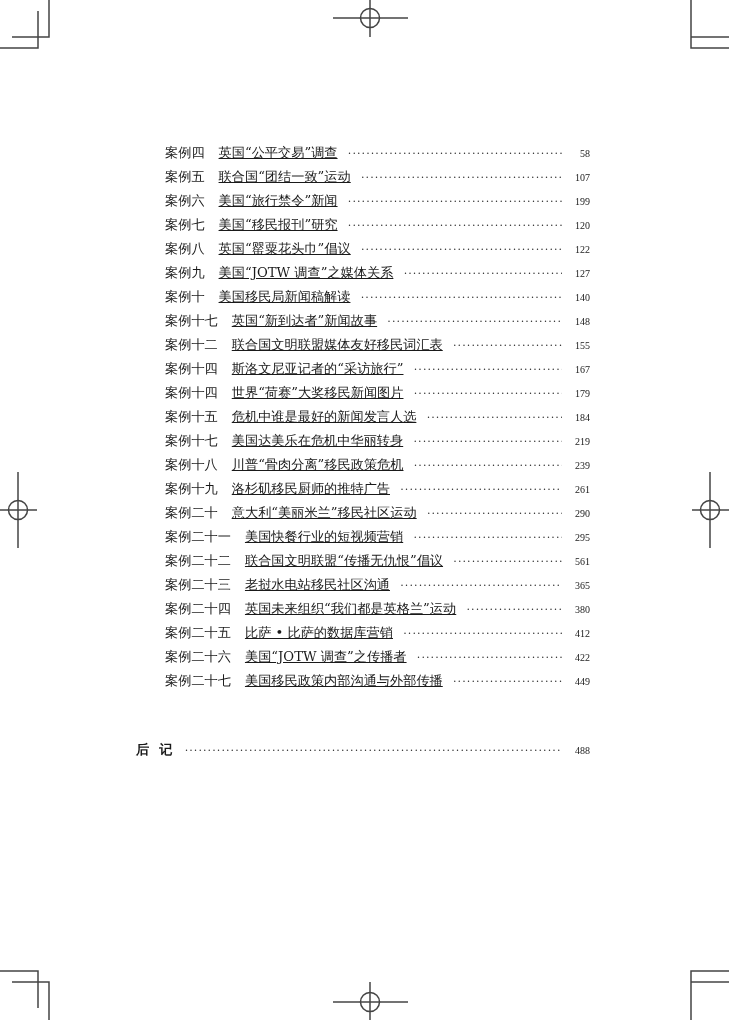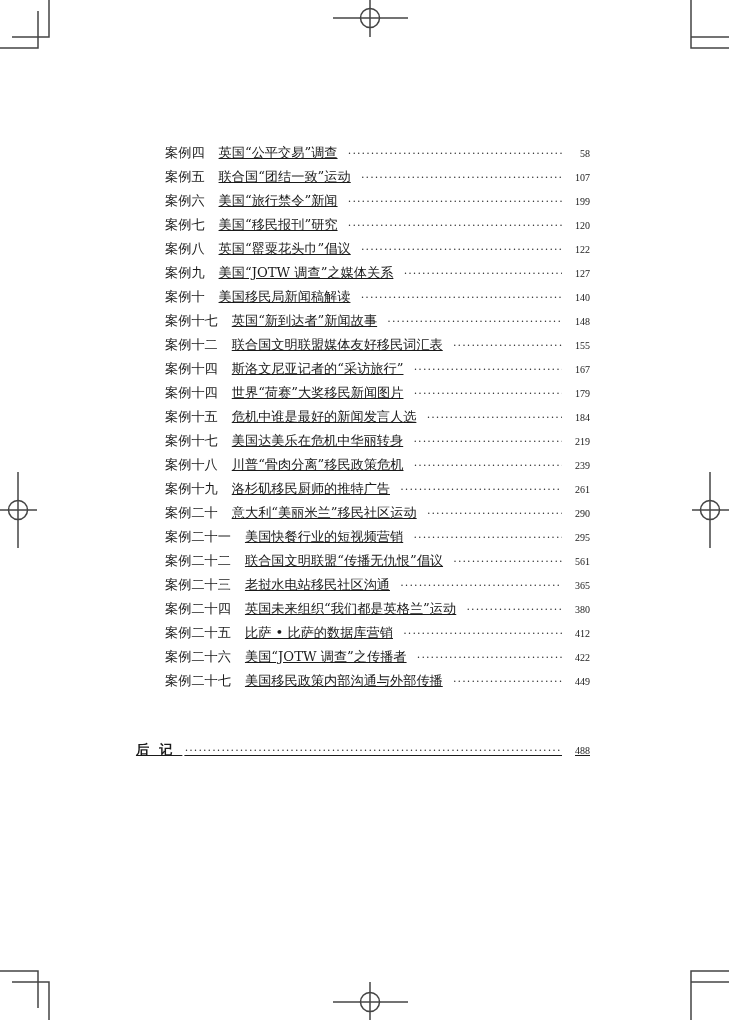--- a/index.html
+++ b/index.html
@@ -8,21 +8,21 @@
     .marks { position: absolute; left: 0; top: 0; width: 729px; height: 1020px; pointer-events: none; }
     .toc { position: absolute; left: 165px; top: 141px; width: 425px; }
     .toc-row { display: flex; align-items: baseline; height: 24px; font-size: 13.2px; line-height: 24px; white-space: nowrap; justify-content: flex-end; }
     .case-no { flex: 0 0 auto; margin-right: 14px; }
     .case-title { flex: 0 0 auto; text-decoration: underline; }
     .leader { flex: 1 1 auto; overflow: hidden; margin: 0 6px 0 10px; color: #333;
               font-family: "Liberation Serif", serif; font-size: 12px; letter-spacing: 0.6px; }
     .leader::before { content: "························································································································"; }
     .page-no { flex: 0 0 auto; font-family: "Liberation Serif", serif; font-size: 10px; text-align: right; min-width: 22px; }
     .afterword { position: absolute; left: 136px; top: 738px; width: 454px; display: flex; align-items: baseline;
-                 font-size: 13.2px; line-height: 24px; white-space: nowrap; text-decoration: underline; }
+                 font-size: 13.2px; line-height: 24px; white-space: nowrap; }
     .afterword .aw-title { font-family: "DejaVu Sans", "Liberation Sans", sans-serif; font-weight: bold; letter-spacing: 10px; flex: 0 0 auto; }
     .afterword .leader { margin-left: 2px; }
   </style>
 </head>
 <body>
 
 <svg class="marks" width="729" height="1020" viewBox="0 0 729 1020">
   <g stroke="#444" stroke-width="1.5" fill="none">
 
     <path d="M49 0 V37 H12"></path>

